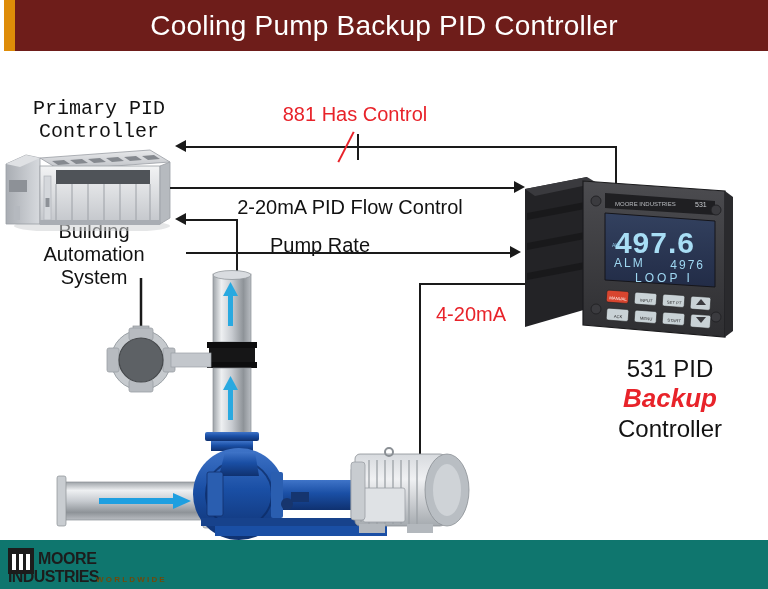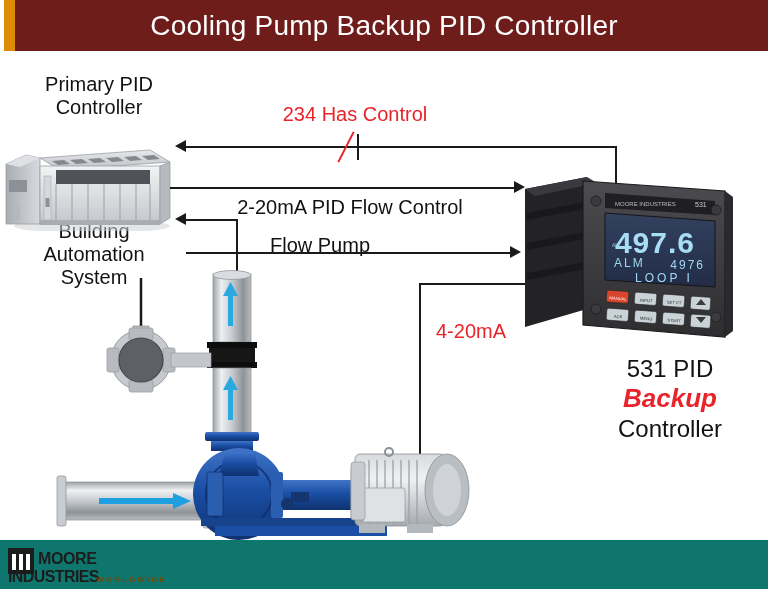--- a/index.html
+++ b/index.html
@@ -119,34 +119,34 @@
 <body>
 
 <div id="header">
   <div id="header-leftedge"></div>
   <div id="header-accent"></div>
   <div id="page-title">Cooling Pump Backup PID Controller</div>
 </div>
 
 <div id="canvas">
 
-  <div class="lbl" style="left:14px; top:22px; width:170px;">Primary PID
+  <div class="lbl" style="left:14px; top:46px; width:170px;font-family:Liberation Mono, monospace;">Primary PID
 Controller</div>
 
   <div class="lbl" style="left:9px; top:169px; width:170px;">Building
 Automation
 System</div>
 
-  <div class="lbl lbl-red" style="left:250px; top:52px; width:210px;">234 Has Control</div>
+  <div class="lbl lbl-red" style="left:250px; top:52px; width:210px;">881 Has Control</div>
 
   <div class="lbl" style="left:205px; top:145px; width:290px;">2-20mA PID Flow Control</div>
 
-  <div class="lbl" style="left:225px; top:183px; width:190px;">Flow Pump</div>
-
-  <div class="lbl lbl-red" style="left:416px; top:269px; width:110px;">4-20mA</div>
+  <div class="lbl" style="left:225px; top:183px; width:190px;">Pump Rate</div>
+
+  <div class="lbl lbl-red" style="left:416px; top:252px; width:110px;">4-20mA</div>
 
 
   <div id="plc">
     <svg width="170" height="95" viewBox="0 0 170 95">
       <defs>
         <linearGradient id="plcTop" x1="0" y1="0" x2="0" y2="1">
           <stop offset="0" stop-color="#e9eaec"></stop>
             <stop offset="1" stop-color="#bcbfc4"></stop>
         </linearGradient>
         <linearGradient id="plcFace" x1="0" y1="0" x2="0" y2="1">

